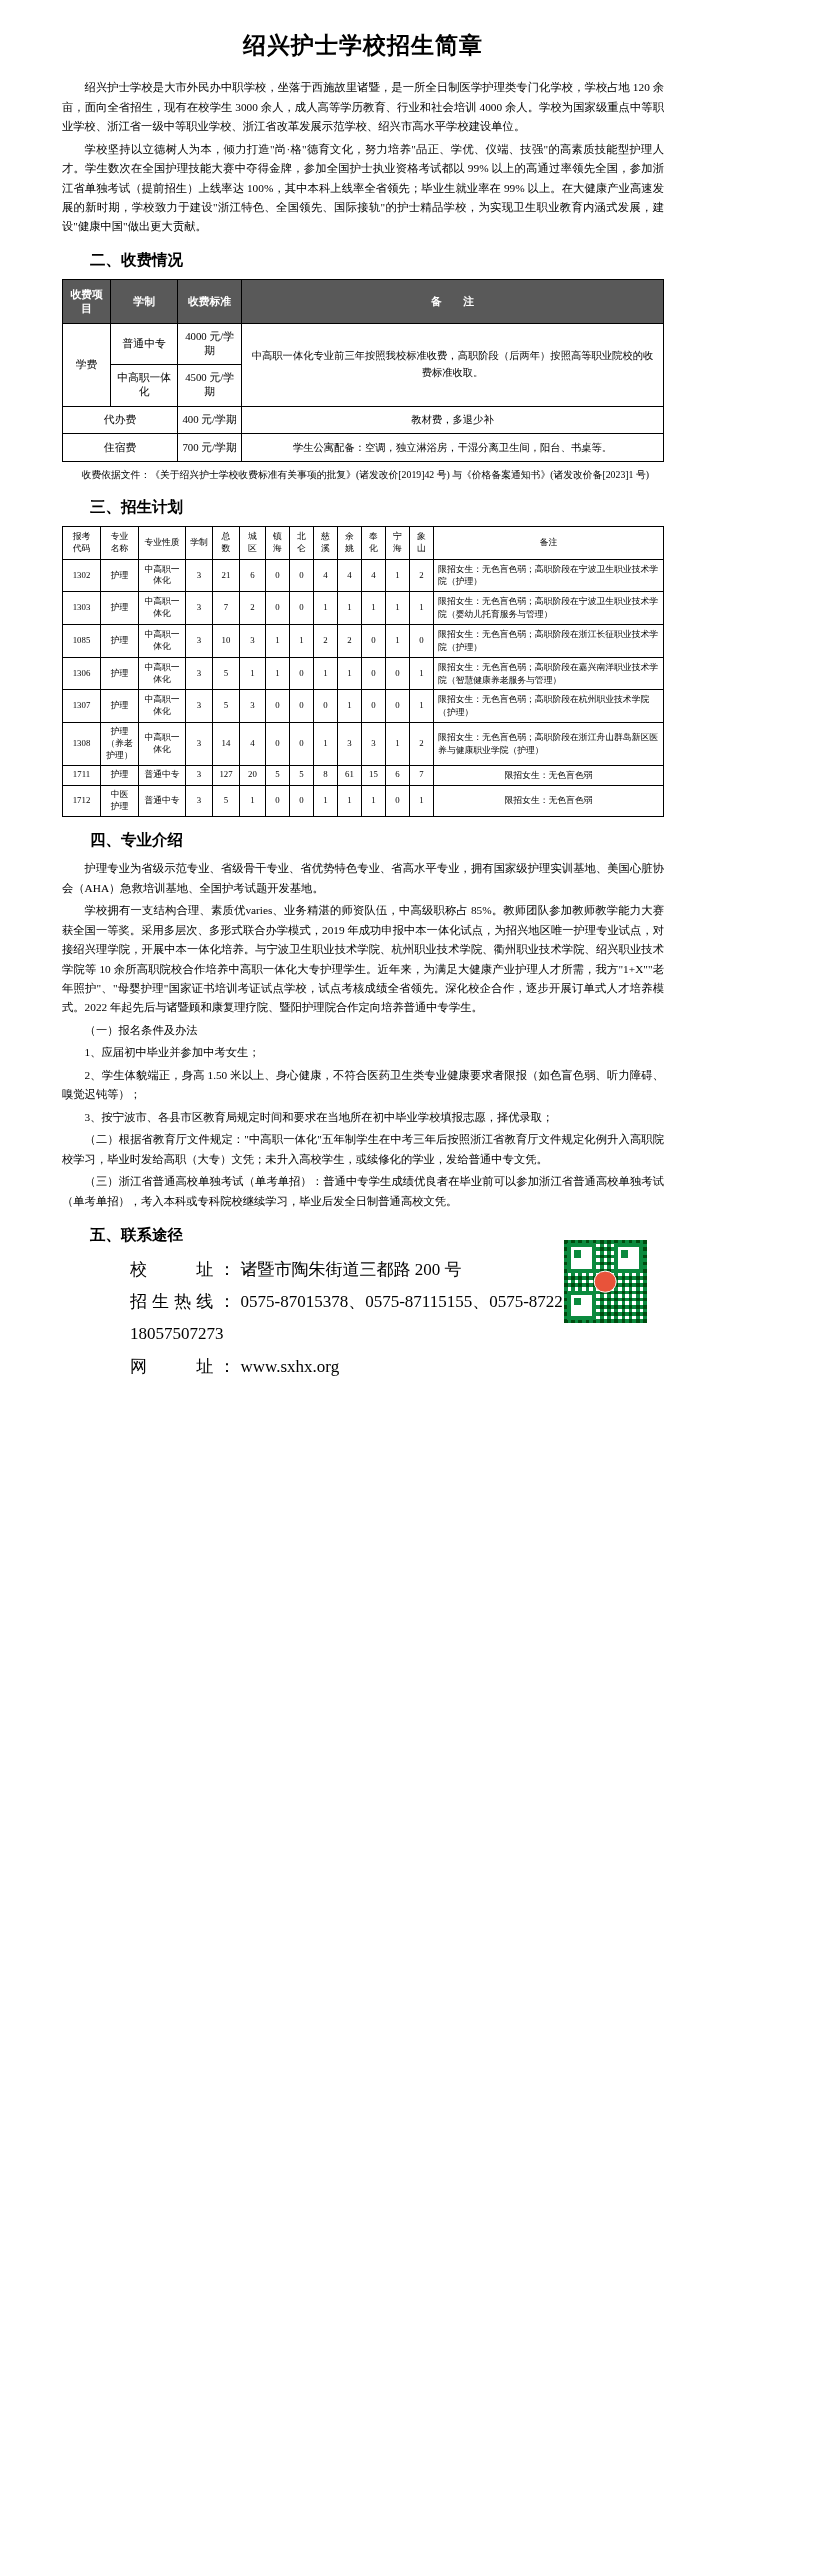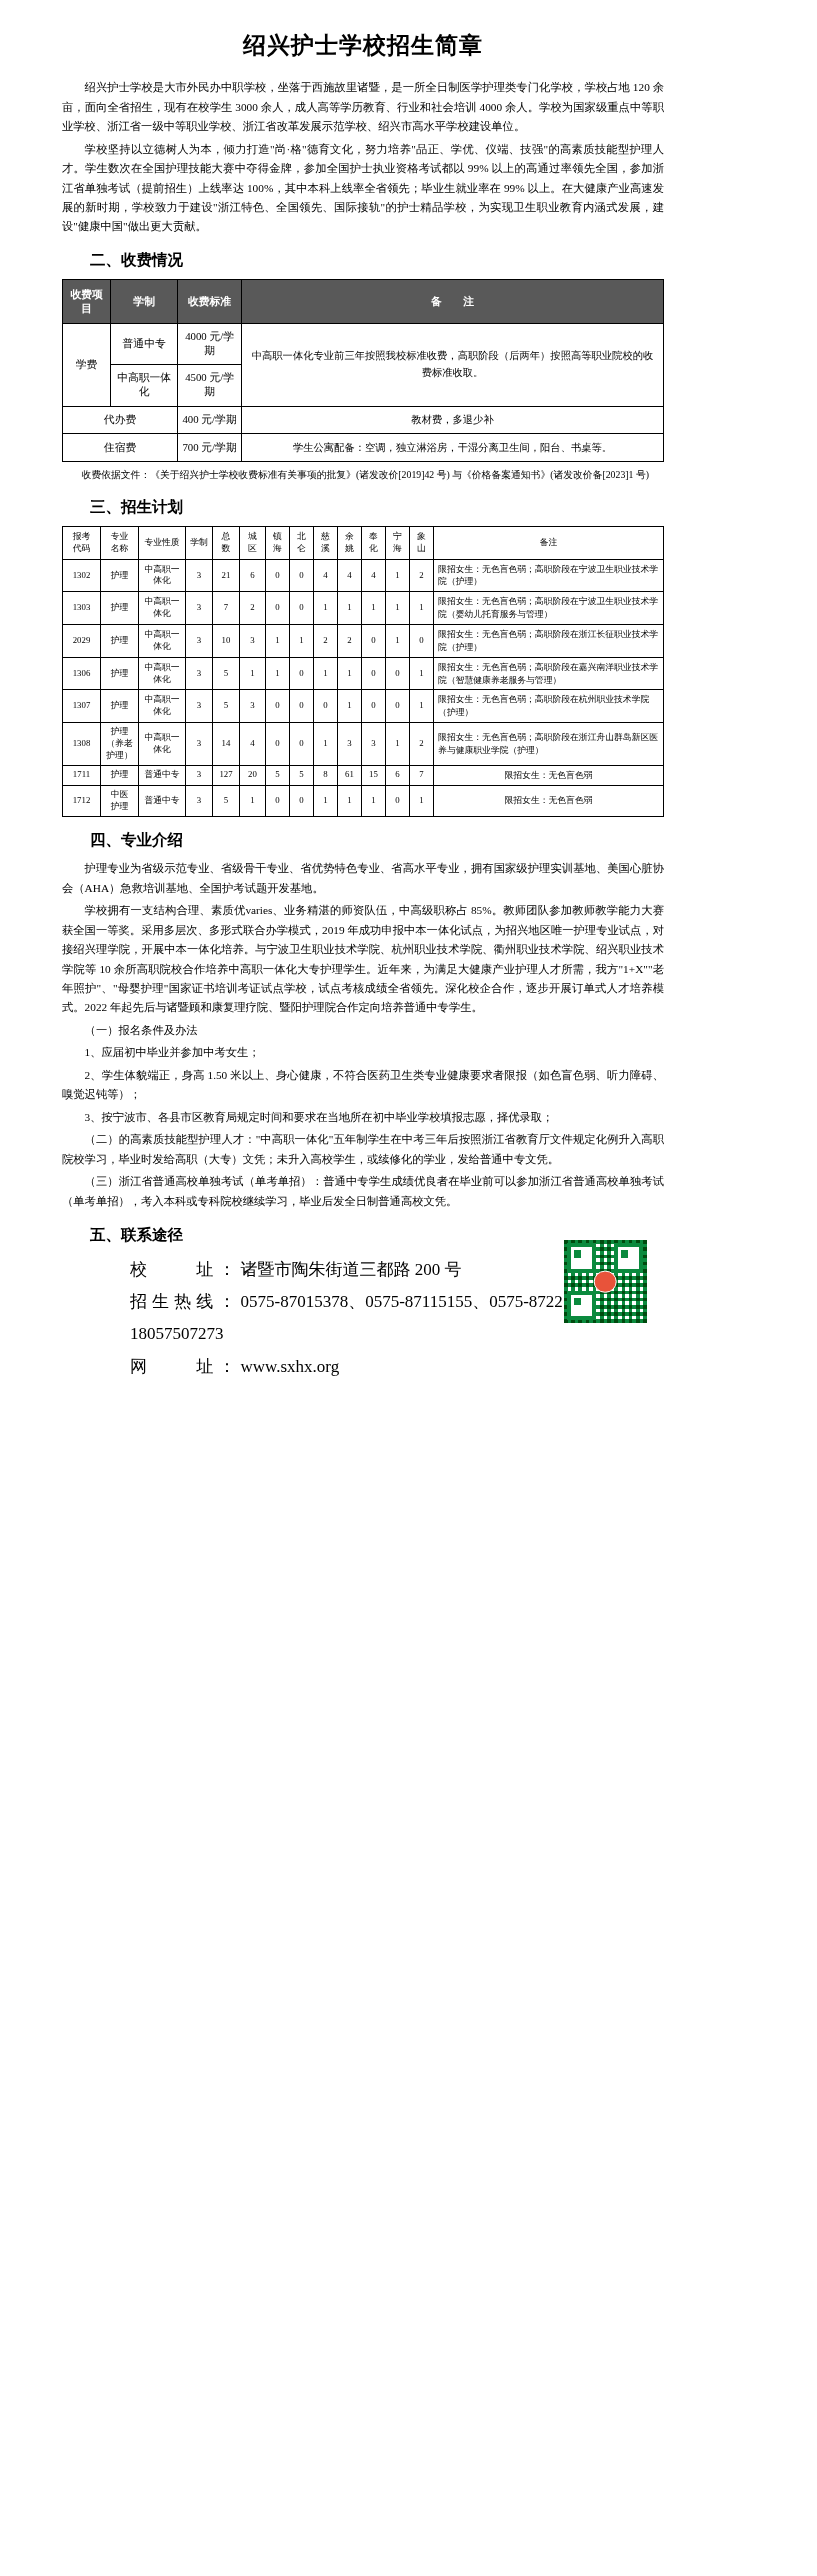--- a/index.html
+++ b/index.html
@@ -272,21 +272,21 @@
           <td>0</td>
           <td>0</td>
           <td>1</td>
           <td>1</td>
           <td>1</td>
           <td>1</td>
           <td>1</td>
           <td class="note">限招女生：无色盲色弱；高职阶段在宁波卫生职业技术学院（婴幼儿托育服务与管理）</td>
         </tr>
         <tr>
-          <td>2029</td>
+          <td>1085</td>
           <td>护理</td>
           <td>中高职一<br>体化</td>
           <td>3</td>
           <td>10</td>
           <td>3</td>
           <td>1</td>
           <td>1</td>
           <td>2</td>
           <td>2</td>
           <td>0</td>
@@ -379,21 +379,21 @@
 
   <h2 class="section-title">四、专业介绍</h2>
   <p class="para">护理专业为省级示范专业、省级骨干专业、省优势特色专业、省高水平专业，拥有国家级护理实训基地、美国心脏协会（AHA）急救培训基地、全国护考试题开发基地。</p>
   <p class="para">学校拥有一支结构合理、素质优varies、业务精湛的师资队伍，中高级职称占 85%。教师团队参加教师教学能力大赛获全国一等奖。采用多层次、多形式联合办学模式，2019 年成功申报中本一体化试点，为招兴地区唯一护理专业试点，对接绍兴理学院，开展中本一体化培养。与宁波卫生职业技术学院、杭州职业技术学院、衢州职业技术学院、绍兴职业技术学院等 10 余所高职院校合作培养中高职一体化大专护理学生。近年来，为满足大健康产业护理人才所需，我方"1+X""老年照护"、"母婴护理"国家证书培训考证试点学校，试点考核成绩全省领先。深化校企合作，逐步开展订单式人才培养模式。2022 年起先后与诸暨顾和康复理疗院、暨阳护理院合作定向培养普通中专学生。</p>
 
   <p class="para">（一）报名条件及办法</p>
   <p class="para">1、应届初中毕业并参加中考女生；</p>
   <p class="para">2、学生体貌端正，身高 1.50 米以上、身心健康，不符合医药卫生类专业健康要求者限报（如色盲色弱、听力障碍、嗅觉迟钝等）；</p>
   <p class="para">3、按宁波市、各县市区教育局规定时间和要求在当地所在初中毕业学校填报志愿，择优录取；</p>
 
-  <p class="para"><span>（二）的高素质技能型护理人才：</span><span>"中高职一体化"五年制学生在中考三年后按照浙江省教育厅文件规定化例升入高职院校学习，毕业时发给高职（大专）文凭；未升入高校学生，或续修化的学业，发给普通中专文凭。</span></p>
+  <p class="para"><span>（二）根据省教育厅文件规定：</span><span>"中高职一体化"五年制学生在中考三年后按照浙江省教育厅文件规定化例升入高职院校学习，毕业时发给高职（大专）文凭；未升入高校学生，或续修化的学业，发给普通中专文凭。</span></p>
 
   <p class="para"><span>（三）浙江省普通高校单独考试（单考单招）：</span><span>普通中专学生成绩优良者在毕业前可以参加浙江省普通高校单独考试（单考单招），考入本科或专科院校继续学习，毕业后发全日制普通高校文凭。</span></p>
 
   <h2 class="section-title">五、联系途径</h2>
   <div class="qr-wrap">
     <p class="contact-line">
       <span class="contact-label">校　　址：</span><span>诸暨市陶朱街道三都路 200 号</span>
     </p>
     <p class="contact-line">
       <span class="contact-label">招生热线：</span><span>0575-87015378、0575-87115155、0575-87221659、18057507273</span>

